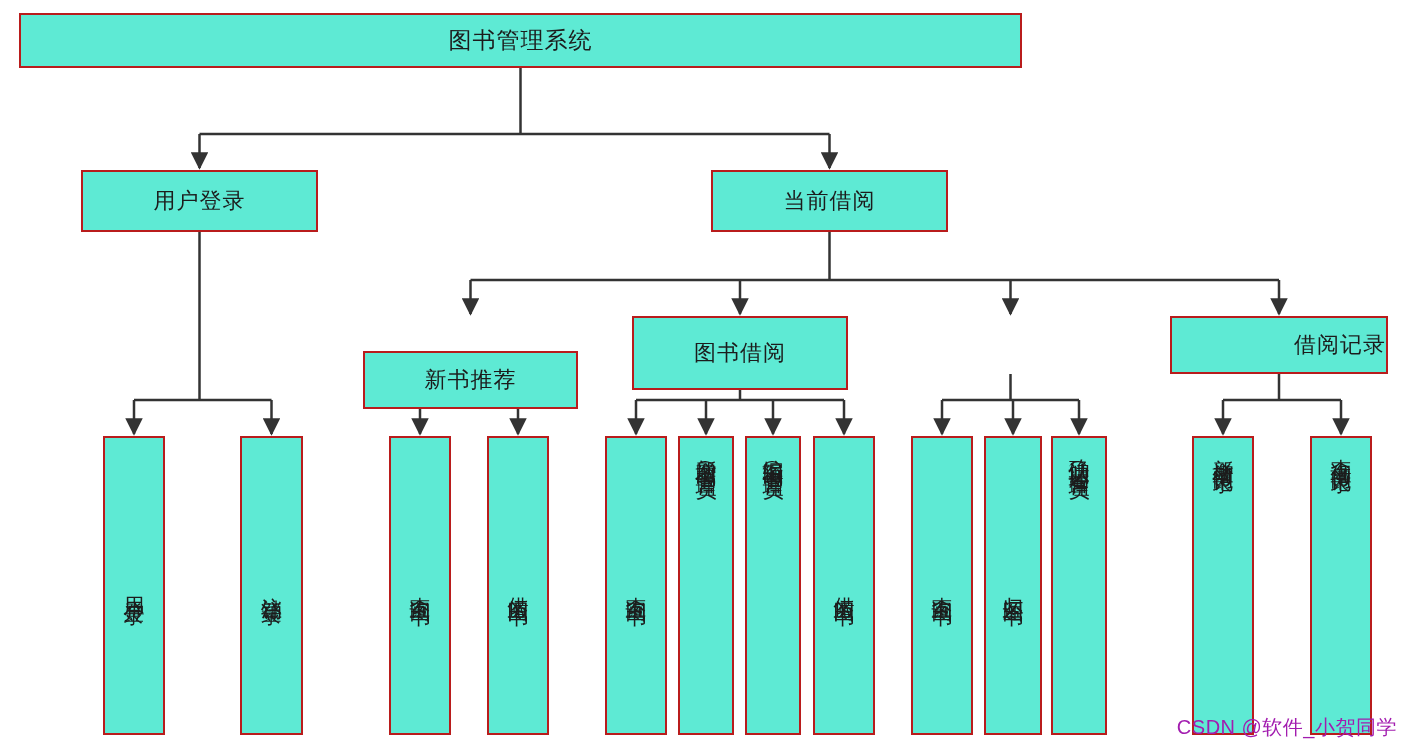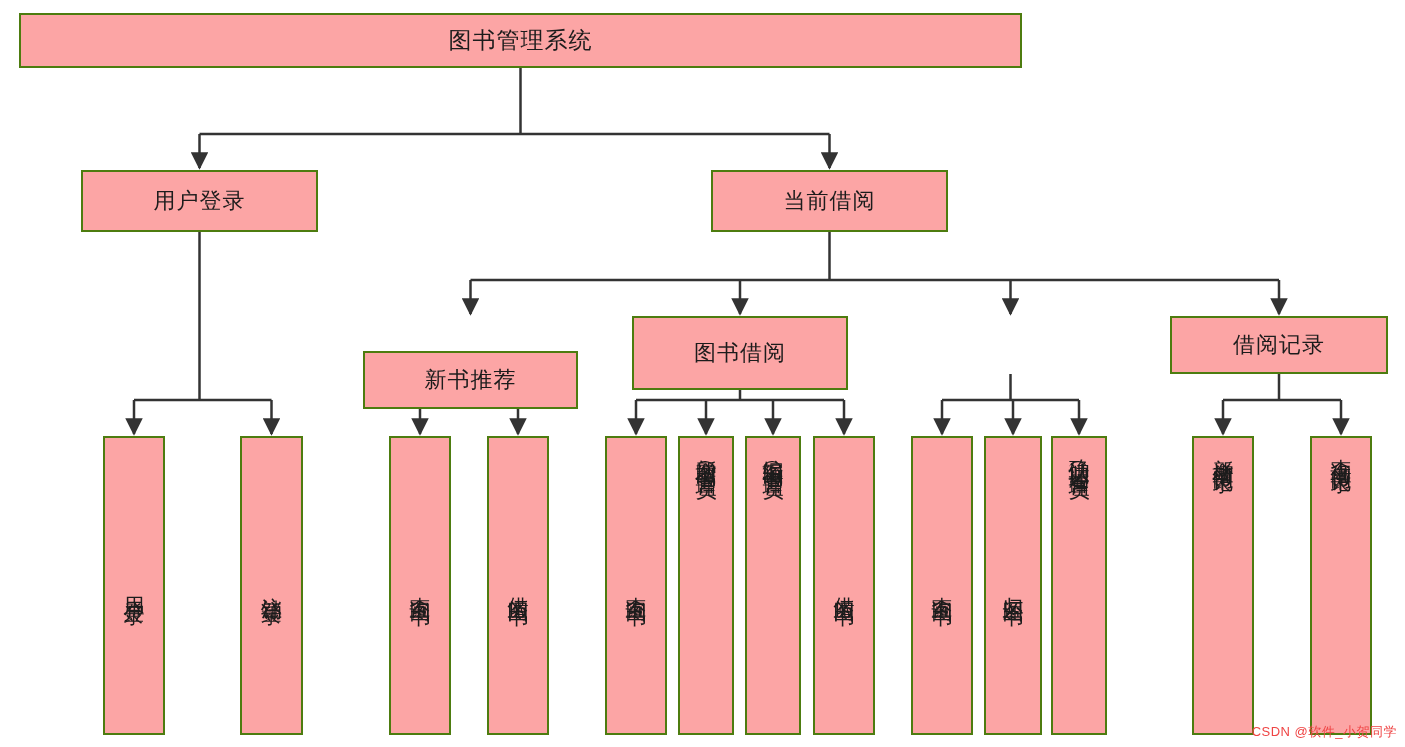--- a/index.html
+++ b/index.html
@@ -21,22 +21,22 @@
     position: absolute;
     left: 0;
     top: 0;
     width: 1405px;
     height: 747px;
     pointer-events: none;
   }
   .node {
     position: absolute;
     box-sizing: border-box;
-    background: #fca5a5;
-    border: 2px solid #4d7c0f;
+    background: #5eead4;
+    border: 2px solid #b91c1c;
     display: flex;
     align-items: center;
     justify-content: center;
     color: #1c1c1c;
   }
   .node .label {
     display: block;
     text-align: center;
     line-height: 1.18;
   }
@@ -66,22 +66,22 @@
     margin-bottom: auto;
   }
   .v-node.center {
     align-items: center;
     padding-top: 0;
   }
   #watermark {
     position: absolute;
     right: 8px;
     bottom: 6px;
-    font-size: 13px;
-    color: #ef4444;
+    font-size: 20px;
+    color: #a21caf;
     letter-spacing: 0.5px;
     white-space: nowrap;
   }
 </style>
 </head>
 <body>
 
 <div id="canvas">
 
   <svg id="edges" viewBox="0 0 1405 747" xmlns="http://www.w3.org/2000/svg">
@@ -137,21 +137,21 @@
   <div class="node h-node" id="node-book_manage" style="left: 711px; top: 170px; width: 237px; height: 62px;">
     <span class="label">当前借阅</span>
   </div>
 
   <div class="node h-node" id="node-new_book_rec" style="left: 363px; top: 316px; width: 215px; height: 58px; margin-top: 35px;">
     <span class="label">新书推荐</span>
   </div>
   <div class="node h-node" id="node-book_borrow" style="left: 632px; top: 316px; width: 216px; height: 74px;">
     <span class="label">图书借阅</span>
   </div>
-  <div class="node h-node" id="node-borrow_record" style="left: 1170px; top: 316px; width: 218px; height: 58px;">
+  <div class="node h-node" id="node-borrow_record" style="left: 1170px; top: 316px; width: 218px; height: 58px; justify-content: flex-end;">
     <span class="label">借阅记录</span>
   </div>
 
   <div id="leaf-host">
       <div class="v-node node center" id="node-leaf-user-login" style="left: 103px; top: 436px; width: 62px; height: 299px;">
         <span class="label">用户登录</span>
       </div>
       <div class="v-node node center" id="node-leaf-logout" style="left: 240px; top: 436px; width: 63px; height: 299px;">
         <span class="label">注销登录</span>
       </div>

